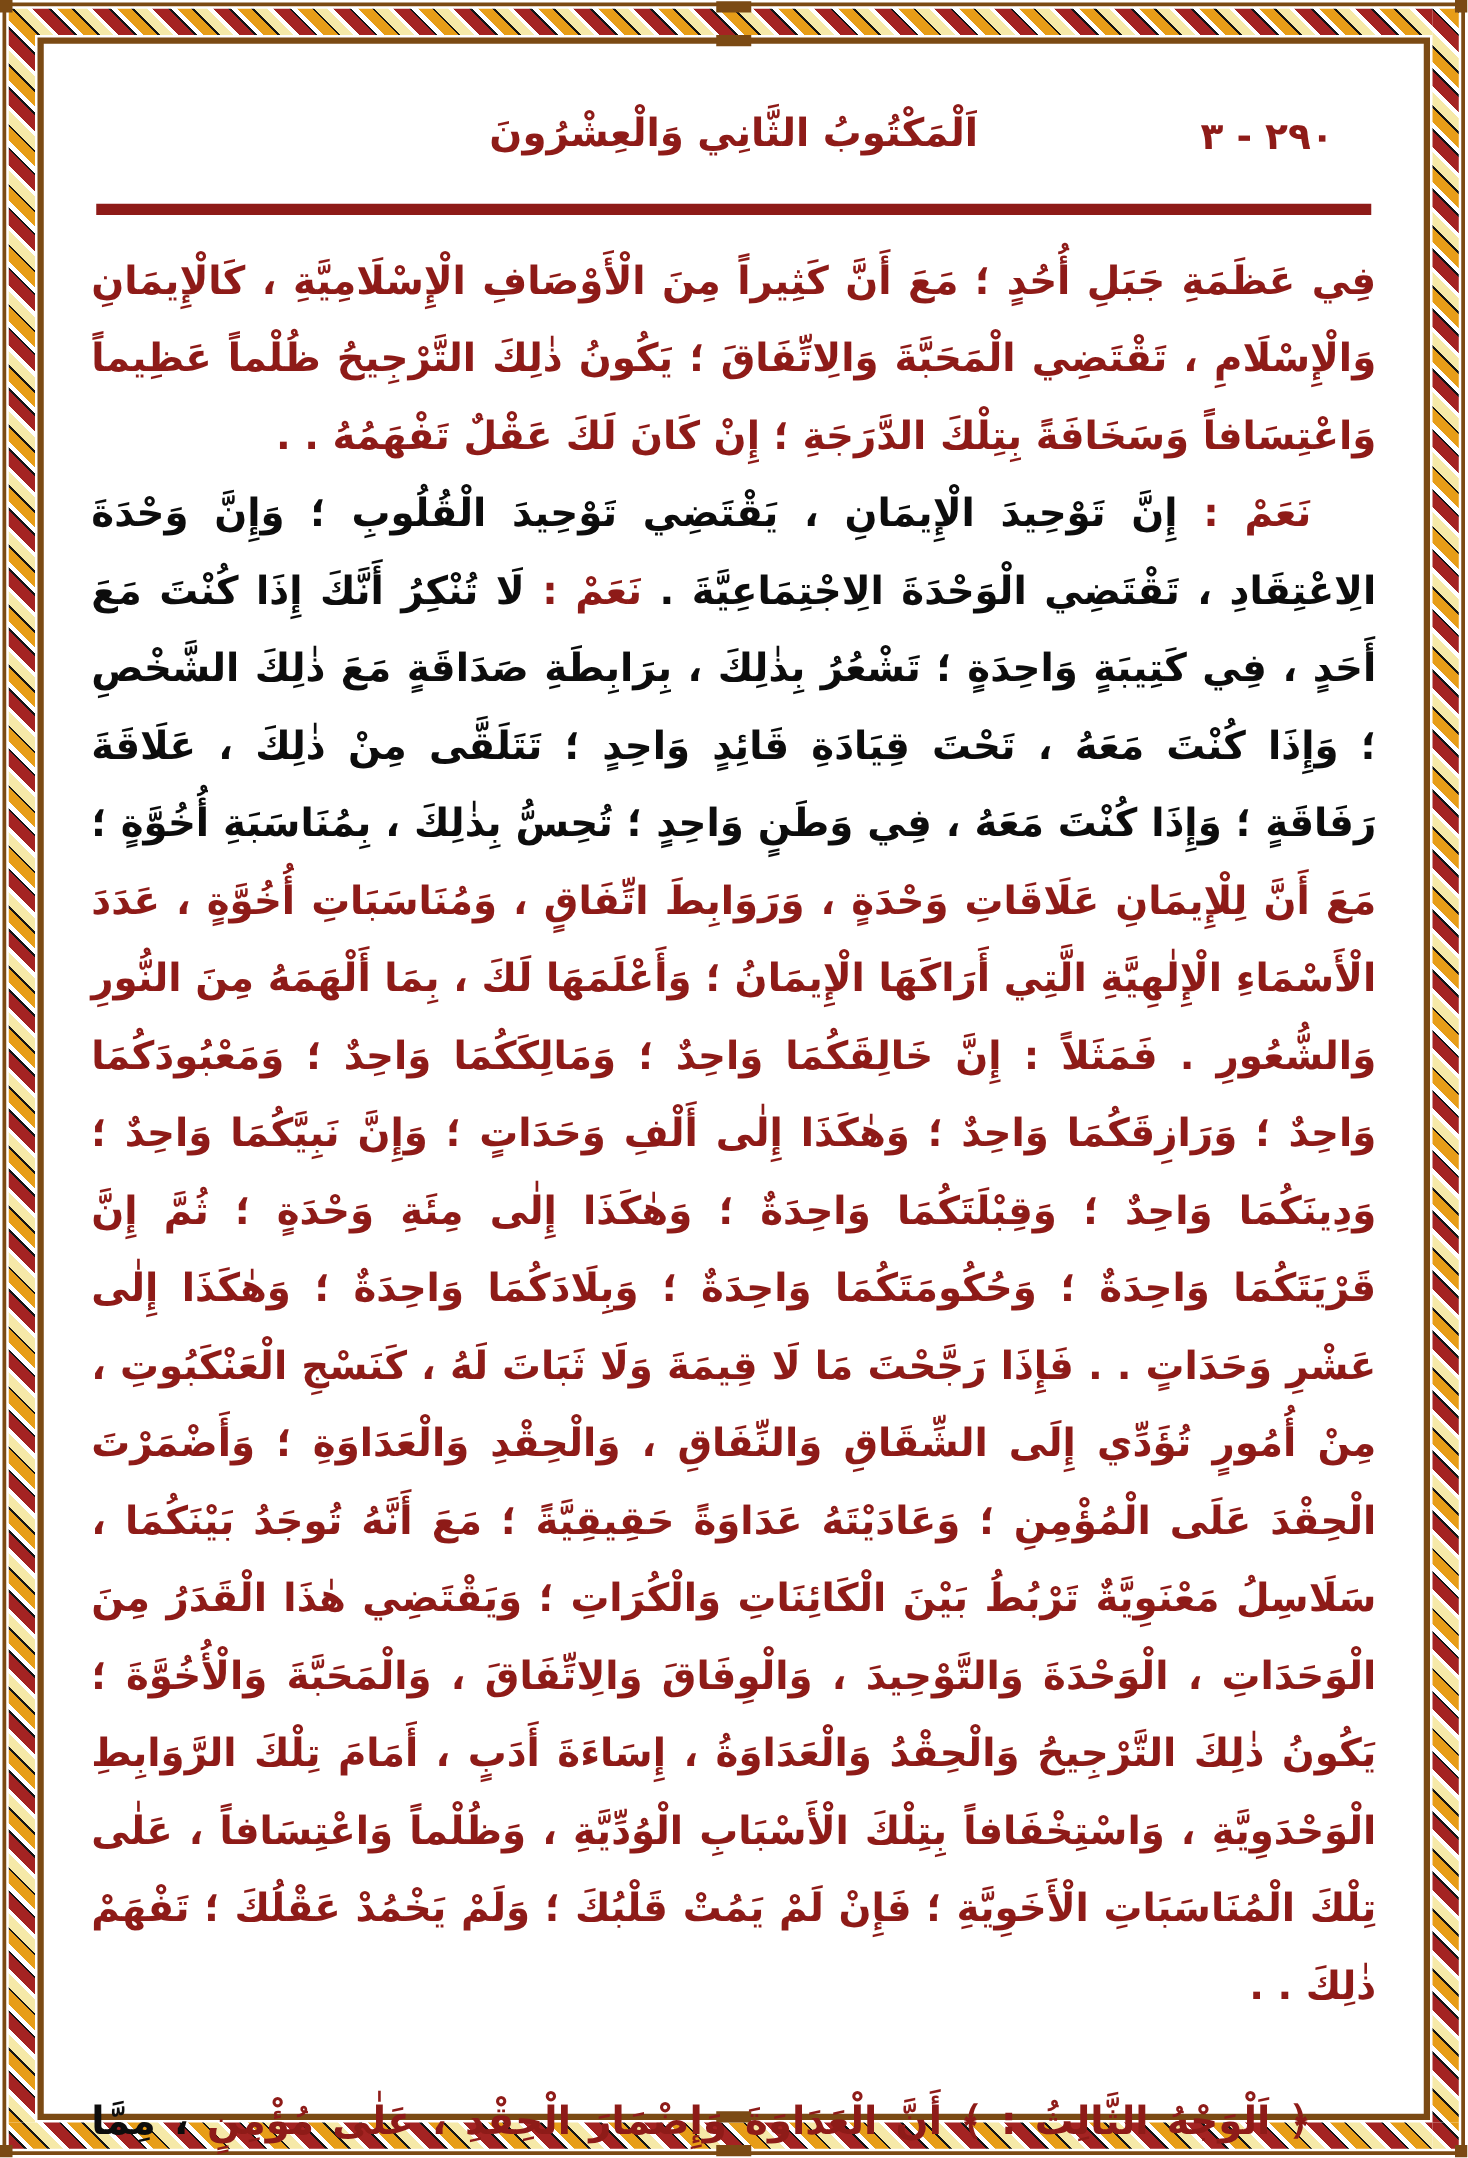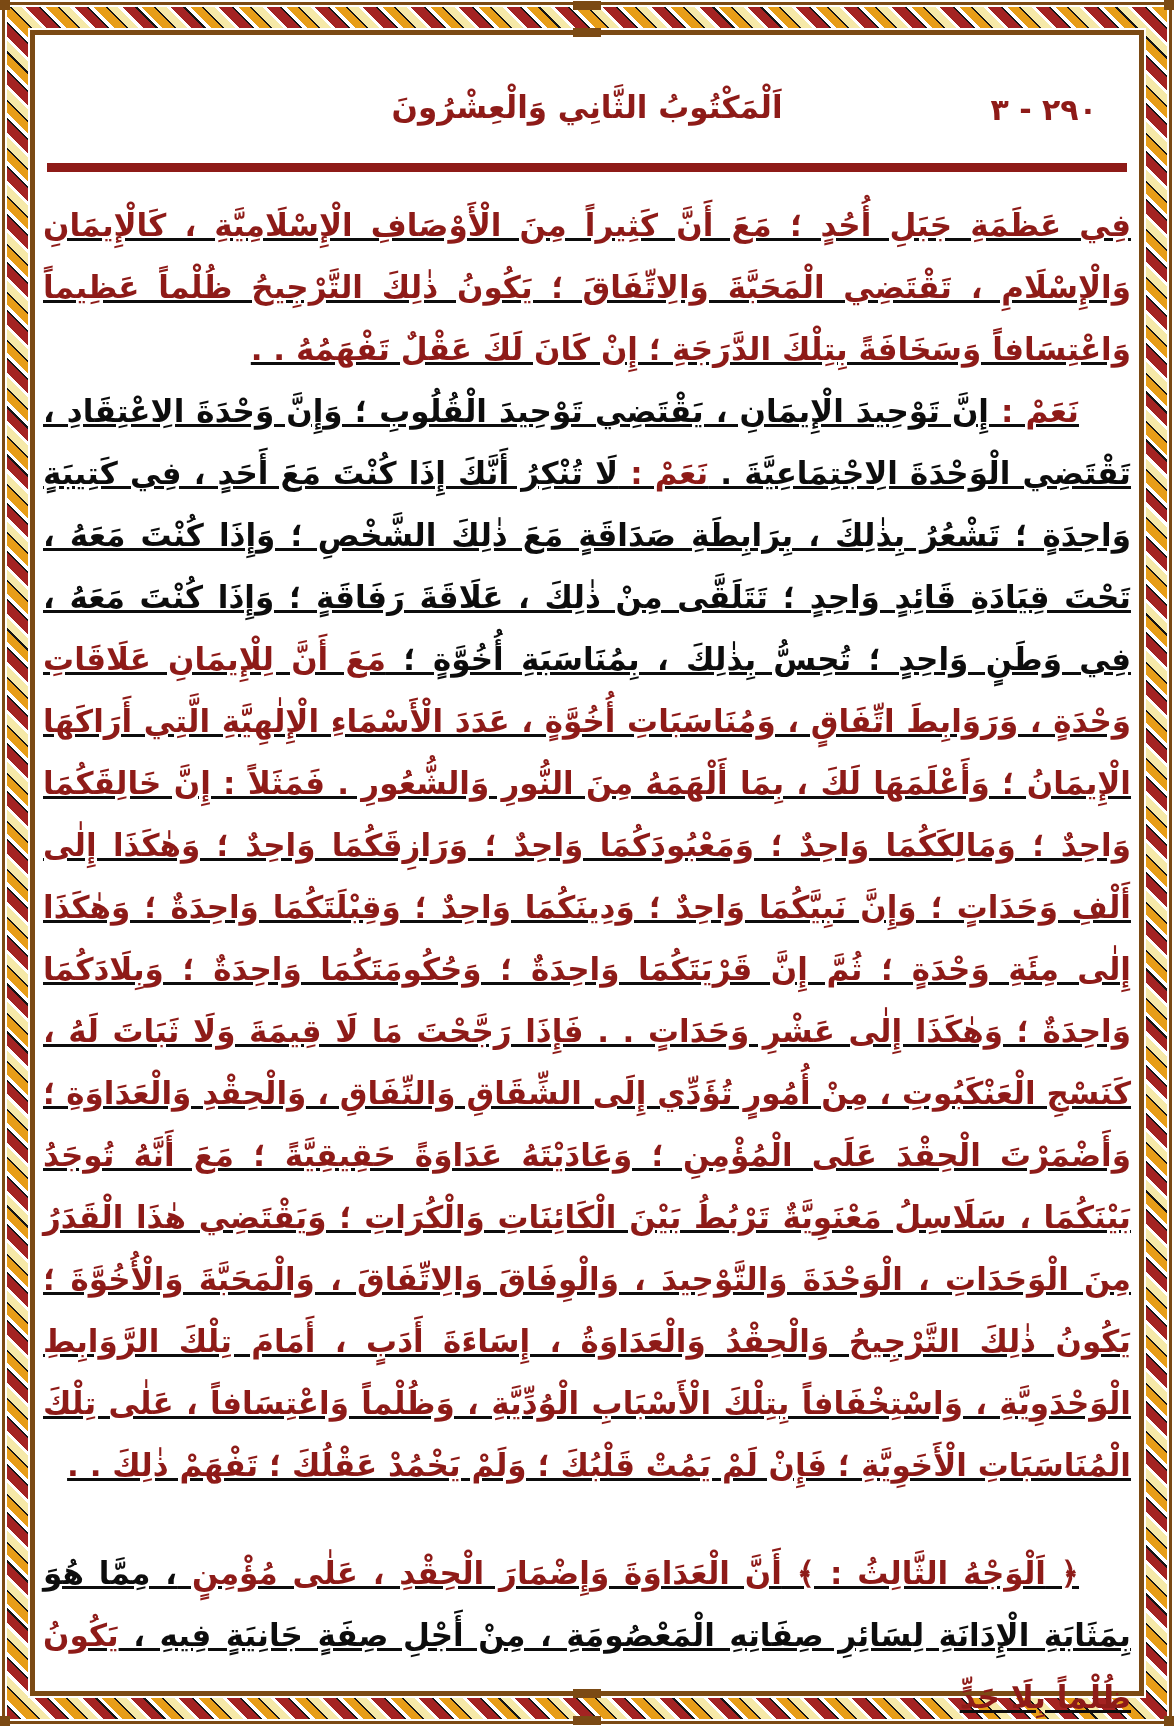--- a/index.html
+++ b/index.html
@@ -38,39 +38,39 @@
   .tab-top-inner{top:28px;}
   .tab-bottom-inner{bottom:28px;}
   .tab-bottom-outer{bottom:1px;}
   .corner{position:absolute;width:10px;height:10px;background:var(--brown);}
   .corner-tl{top:0;left:0;}
   .corner-tr{top:0;right:0;}
   .corner-bl{bottom:0;left:0;}
   .corner-br{bottom:0;right:0;}
 
   
-  .content{position:absolute;inset:35px;padding:10px 8px 0;direction:rtl;}
+  .content{position:absolute;inset:35px;padding:10px 38px 0;direction:rtl;}
   .header{position:relative;height:118px;}
   .page-title{
     position:absolute;top:44px;left:50%;transform:translateX(-50%);
     font-size:31px;font-weight:bold;color:var(--red);white-space:nowrap;
   }
   .page-number{
     position:absolute;top:47px;right:34px;
     font-size:30px;font-weight:bold;color:var(--red);white-space:nowrap;text-align:center;
   }
   .rule{
     height:5px;border-top:5px solid var(--red);border-bottom:4px solid var(--red);
     margin:0 4px;
   }
   .body-text{
     margin-top:22px;
     font-size:31px;font-weight:bold;line-height:62px;color:var(--black);
   }
-  .body-text p{margin:0;text-align:justify;text-decoration:underline;}
+  .body-text p{margin:0;text-align:justify;}
   .body-text p.indent{text-indent:52px;}
   .body-text p:nth-child(3){margin-top:46px;}
   .seg-red{color:var(--red);}
   .seg-black{color:var(--black);}
   .seg-ornament{color:var(--red);}
 </style>
 </head>
 <body>
 
 <div class="page">

